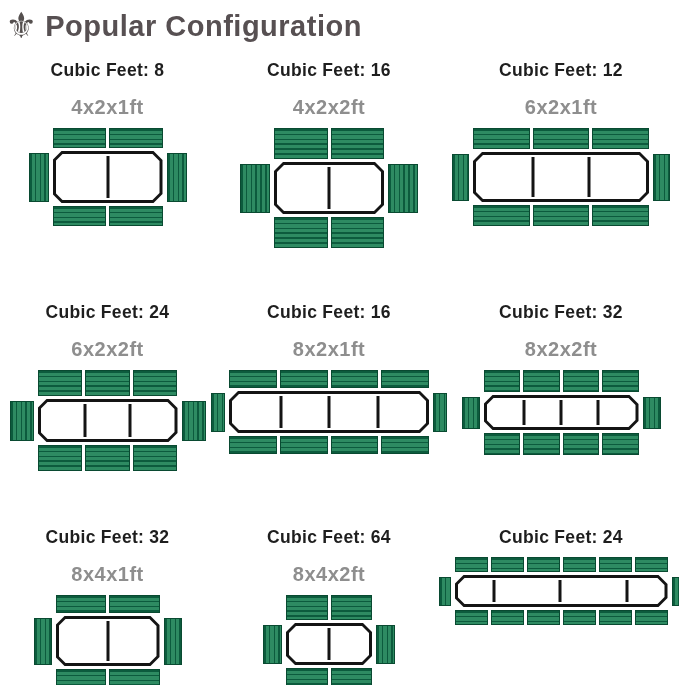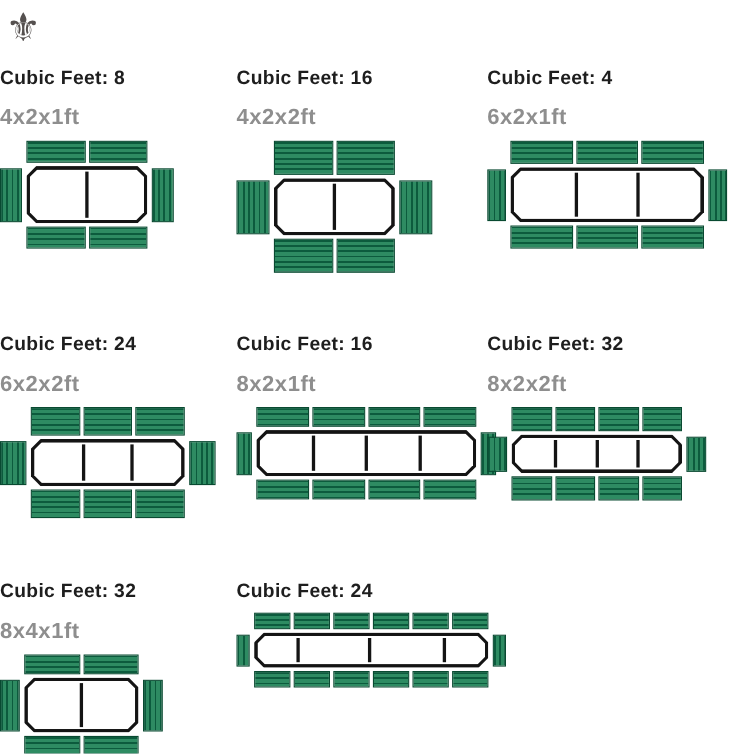--- a/index.html
+++ b/index.html
@@ -21,21 +21,21 @@
   .title {
     margin: 0; font-size: 29px; font-weight: bold;
     color: #575052; letter-spacing: 0.5px;
   }
   .grid {
     position: absolute; top: 48px; left: 0; width: 679px;
     display: grid;
     grid-template-columns: 215px 228px 236px;
     grid-template-rows: 242px 225px 170px;
   }
-  .card { display: flex; flex-direction: column; align-items: flex-start; }
+  .card { display: flex; flex-direction: column; align-items: center; }
   .cubic {
     margin-top: 12px; font-size: 17.5px; font-weight: bold;
     color: #1e1e1e; letter-spacing: 0.3px;
   }
   .dims {
     margin-top: 15px; font-size: 20px; font-weight: bold;
     color: #8e8e8e; letter-spacing: 0.5px;
   }
   .diagram { margin-top: 9px; display: flex; flex-direction: column; align-items: center; }
   .prow { display: flex; gap: 3px; }
@@ -63,20 +63,21 @@
   .divider {
     position: absolute; top: 2px; bottom: 2px; width: 3px;
     background: #141414; transform: translateX(-50%);
   }
 </style>
 </head>
 <body>
 
 <div class="header">
   <span class="fleur">⚜</span>
+  <h1 class="title">Popular Configuration</h1>
 </div>
 
 <div class="grid">
   <div class="card">
     <div class="cubic">Cubic Feet: 8</div>
     <div class="dims">4x2x1ft</div>
     <div class="diagram">
       <div class="prow">
           <div class="hpanel" style="width: 53.5px; height: 20px;"></div>
           <div class="hpanel" style="width: 53.5px; height: 20px;"></div>
@@ -115,21 +116,21 @@
         <div class="vpanel" style="width: 30px; height: 49px;"></div>
       </div>
       <div class="prow">
           <div class="hpanel" style="width: 53.5px; height: 31px;"></div>
           <div class="hpanel" style="width: 53.5px; height: 31px;"></div>
         </div>
     </div>
   </div>
 
   <div class="card">
-    <div class="cubic">Cubic Feet: 4</div>
+    <div class="cubic">Cubic Feet: 12</div>
     <div class="dims">6x2x1ft</div>
     <div class="diagram">
       <div class="prow">
           <div class="hpanel" style="width: 56.6667px; height: 21px;"></div>
           <div class="hpanel" style="width: 56.6667px; height: 21px;"></div>
           <div class="hpanel" style="width: 56.6667px; height: 21px;"></div>
         </div>
       <div class="mid">
         <div class="vpanel" style="width: 17px; height: 47px;"></div>
         <div class="frame" style="width: 176px; height: 50px;">
@@ -252,20 +253,43 @@
         </div>
         <div class="vpanel" style="width: 18px; height: 47px;"></div>
       </div>
       <div class="prow">
           <div class="hpanel" style="width: 50.5px; height: 18px;"></div>
           <div class="hpanel" style="width: 50.5px; height: 18px;"></div>
         </div>
     </div>
   </div>
 
+  <div class="card">
+    <div class="cubic">Cubic Feet: 64</div>
+    <div class="dims">8x4x2ft</div>
+    <div class="diagram">
+      <div class="prow">
+          <div class="hpanel" style="width: 41.5px; height: 25px;"></div>
+          <div class="hpanel" style="width: 41.5px; height: 25px;"></div>
+        </div>
+      <div class="mid">
+        <div class="vpanel" style="width: 19px; height: 39px;"></div>
+        <div class="frame" style="width: 86px; height: 42px;">
+          <div class="frame-inner">
+              <div class="divider" style="left: 50%;"></div>
+            </div>
+        </div>
+        <div class="vpanel" style="width: 19px; height: 39px;"></div>
+      </div>
+      <div class="prow">
+          <div class="hpanel" style="width: 41.5px; height: 25px;"></div>
+          <div class="hpanel" style="width: 41.5px; height: 25px;"></div>
+        </div>
+    </div>
+  </div>
 
   <div class="card">
     <div class="cubic">Cubic Feet: 24</div>
     <div class="diagram">
       <div class="prow">
           <div class="hpanel" style="width: 33px; height: 15px;"></div>
           <div class="hpanel" style="width: 33px; height: 15px;"></div>
           <div class="hpanel" style="width: 33px; height: 15px;"></div>
           <div class="hpanel" style="width: 33px; height: 15px;"></div>
           <div class="hpanel" style="width: 33px; height: 15px;"></div>

